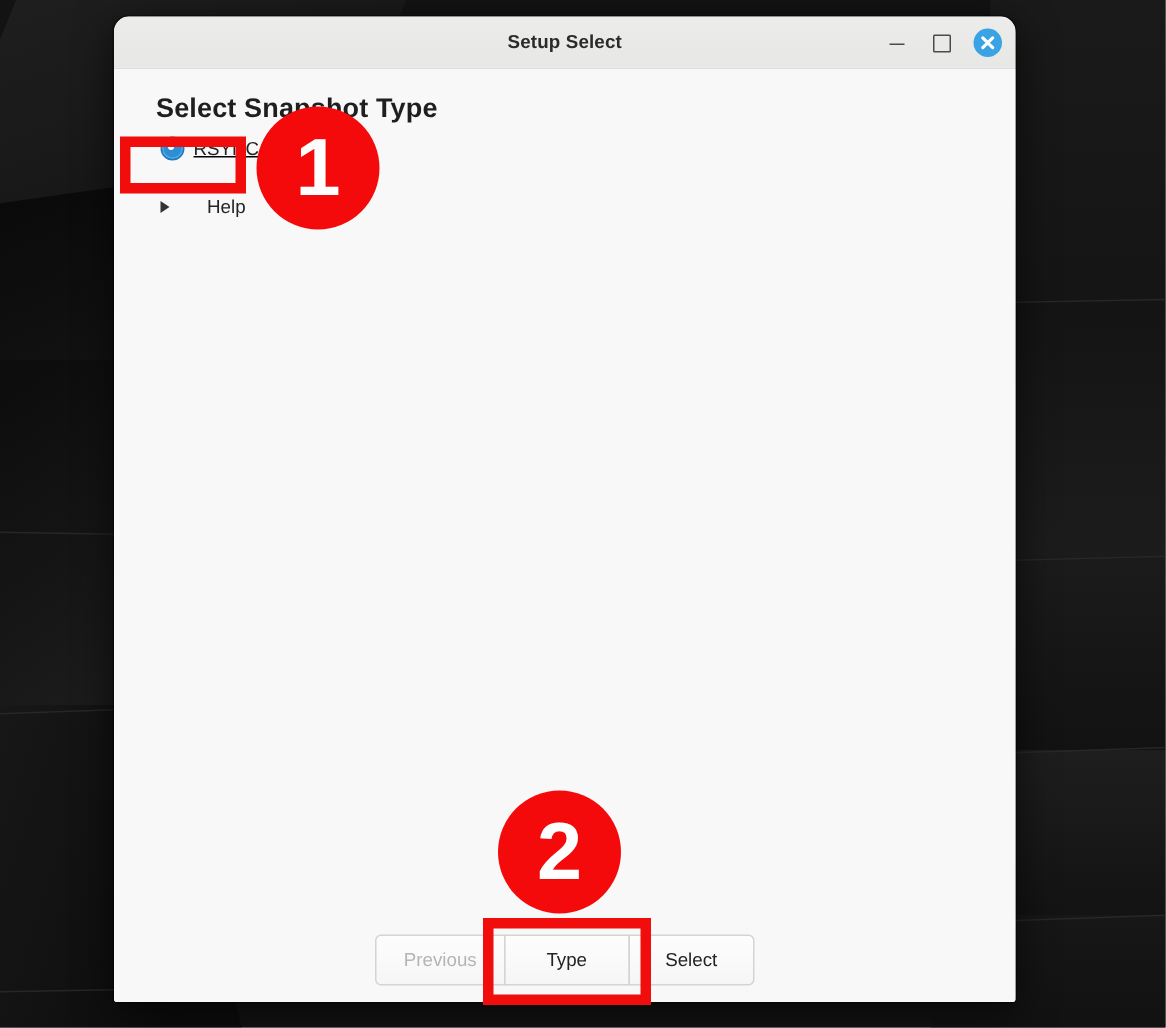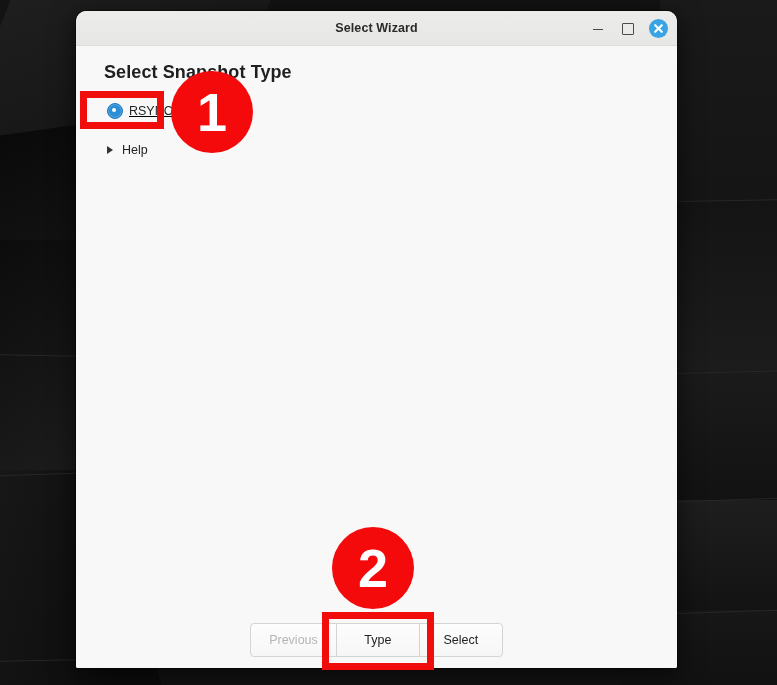--- a/index.html
+++ b/index.html
@@ -172,21 +172,21 @@
   #page-heading {
     margin: 0;
     padding: 16px 0 0 14px;
     font-size: 18px;
     font-weight: bold;
     color: #1f1f20;
     letter-spacing: .1px;
   }
 
   .radio-list {
-    margin-top: 16px;
+    margin-top: 4px;
     padding-left: 17px;
     text-decoration: underline;
   }
   .radio-row {
     display: flex;
     align-items: center;
     height: 24px;
     gap: 6px;
     margin-bottom: 7px;
   }
@@ -219,21 +219,21 @@
   }
   .radio-label {
     font-size: 12.5px;
     color: #232323;
   }
   .radio-label.disabled { color: #b4b4b4; }
 
   .help-row {
     display: flex;
     align-items: center;
-    gap: 9px;
+    gap: 25px;
     padding-left: 17px;
     margin-top: 20px;
     width: fit-content;
     cursor: pointer;
   }
   .tri {
     width: 0;
     height: 0;
     border-left: 6px solid #333333;
     border-top: 4.5px solid transparent;
@@ -344,21 +344,21 @@
   <div class="edge e3"></div>
   <div class="edge e4"></div>
   <div class="edge e5"></div>
   <div class="edge e6"></div>
   <div class="edge e7"></div>
 </div>
 
 <div id="window">
 
   <div id="titlebar">
-    <span id="title-text">Select Wizard</span>
+    <span id="title-text">Setup Select</span>
 
     <div id="window-controls">
       <div class="wc-btn wc-min"></div>
       <div class="wc-btn wc-max"></div>
       <div class="wc-btn wc-close">
         <svg width="19" height="19" viewBox="0 0 19 19" aria-hidden="true">
           <path d="M6.2 6.2 L12.8 12.8 M12.8 6.2 L6.2 12.8" stroke="#ffffff" stroke-width="2.1" stroke-linecap="round" fill="none"></path>
         </svg>
       </div>
     </div>

